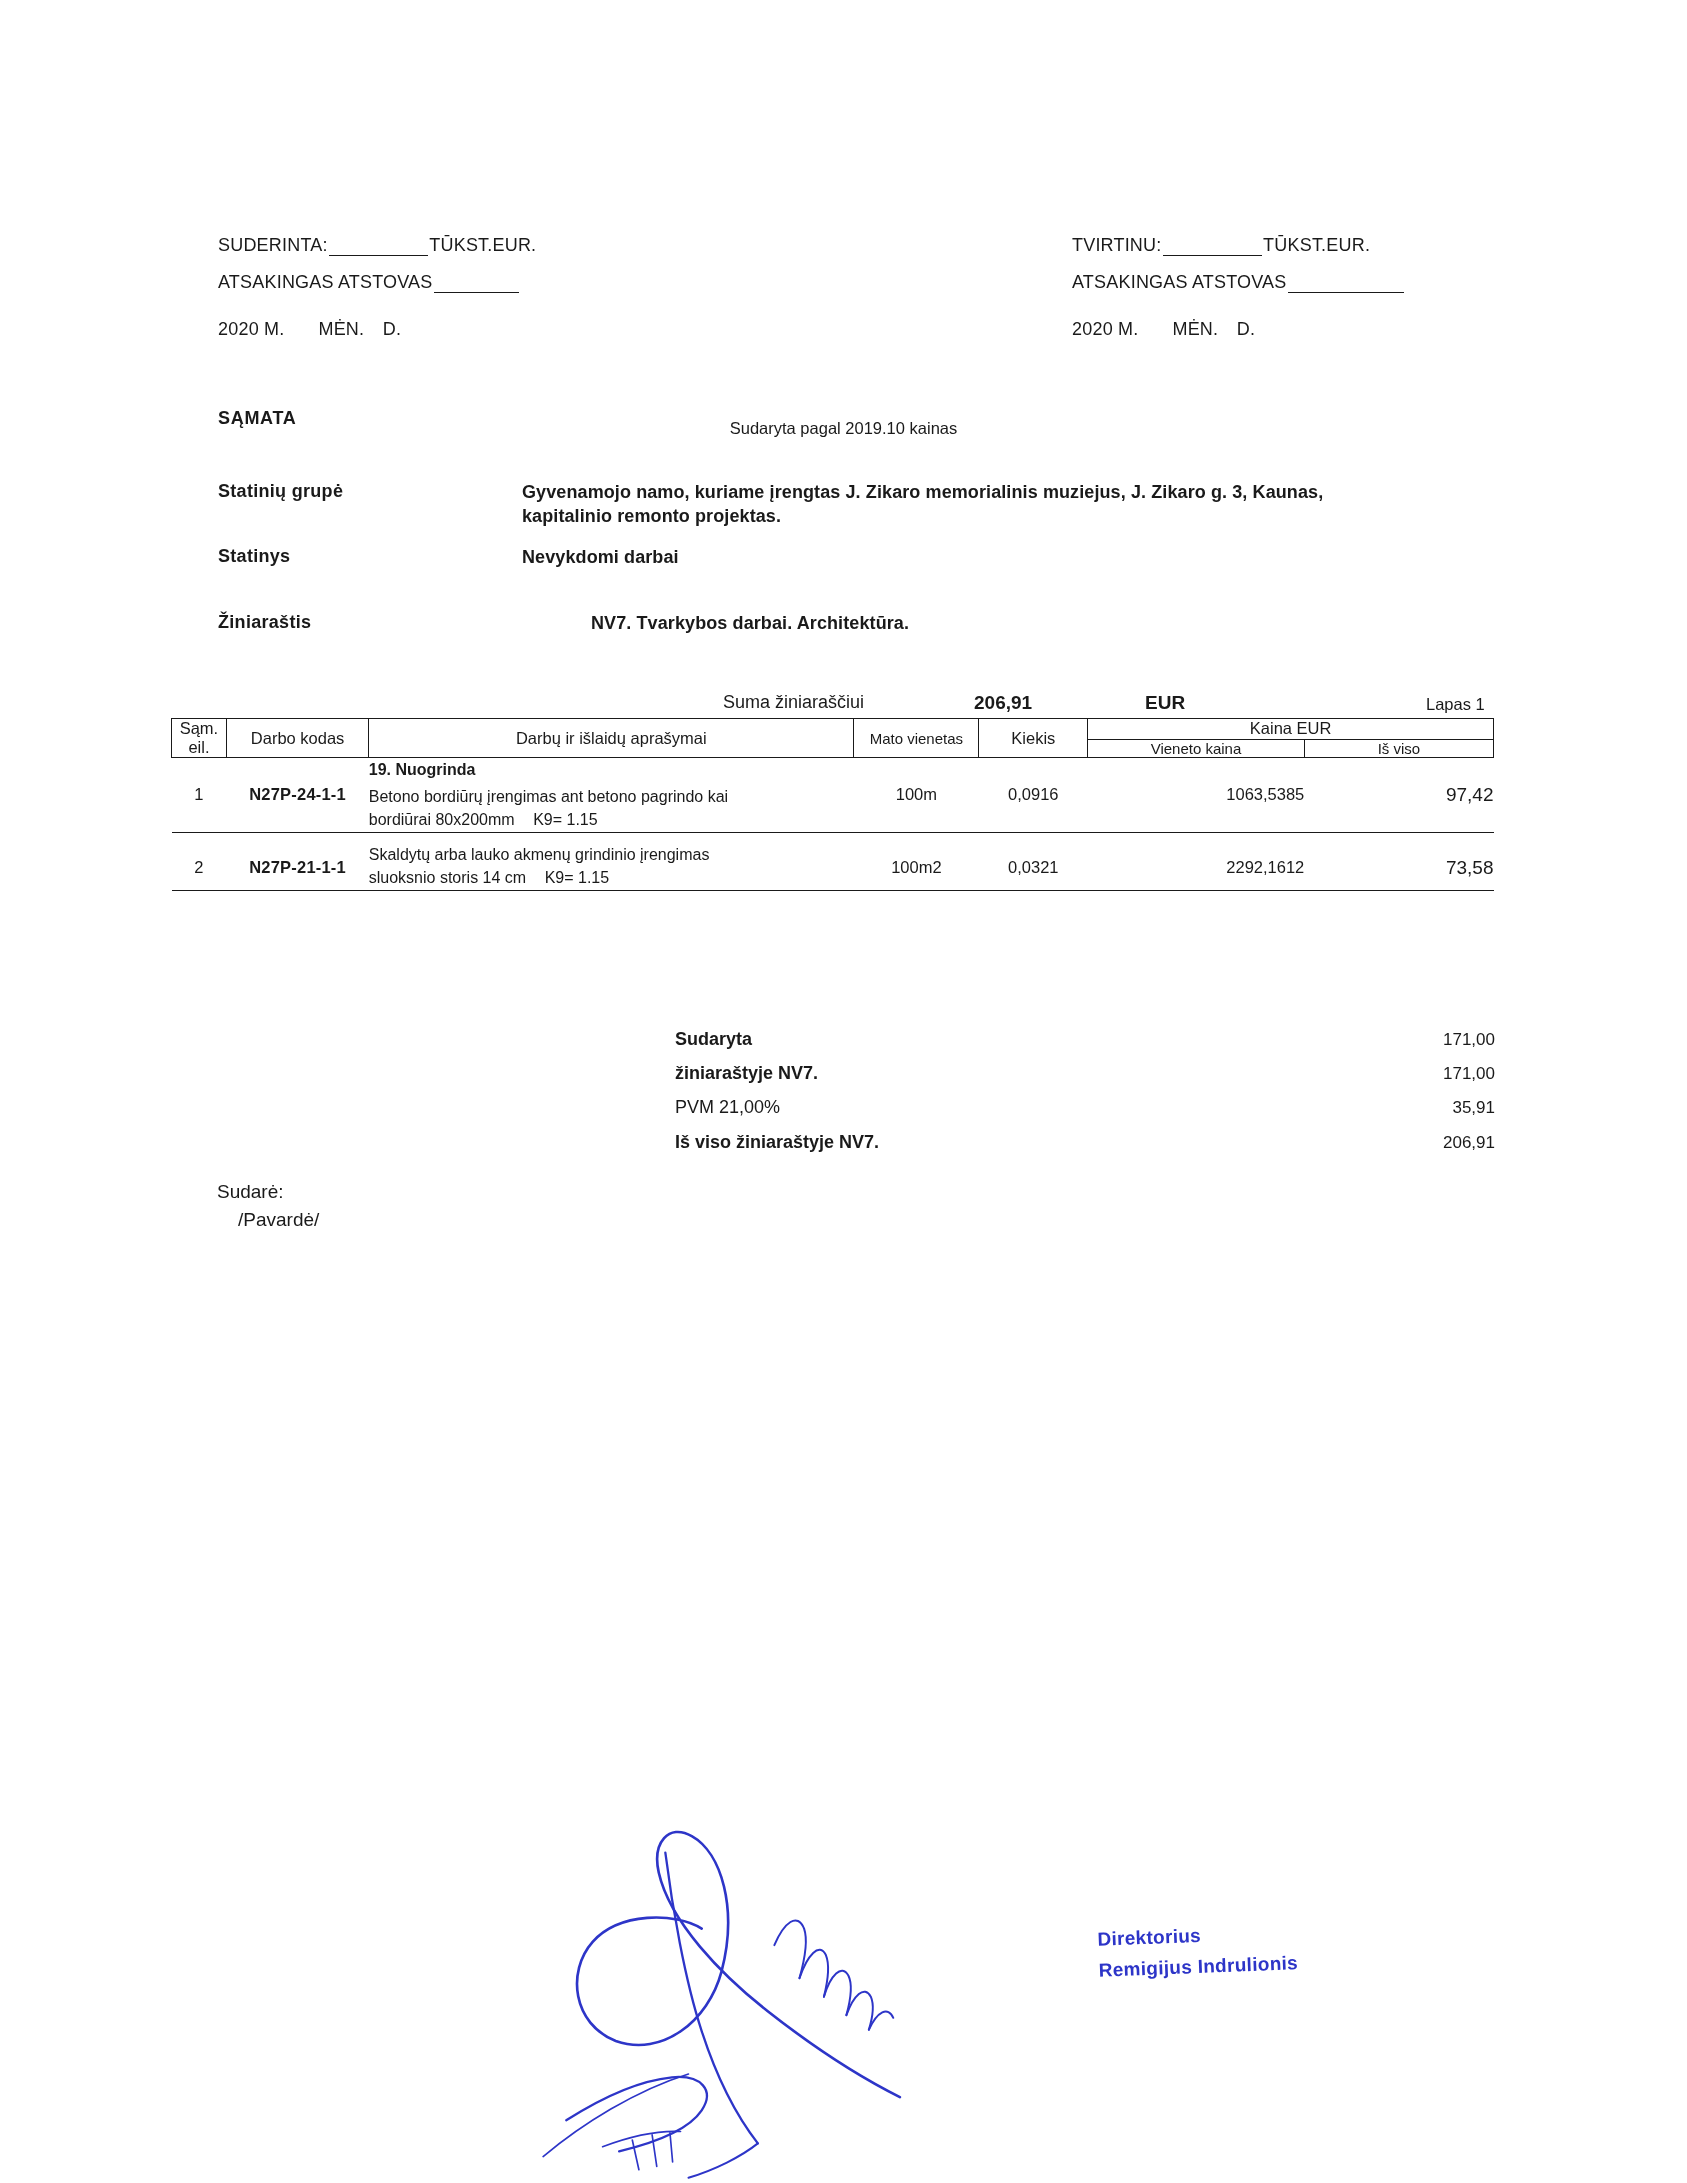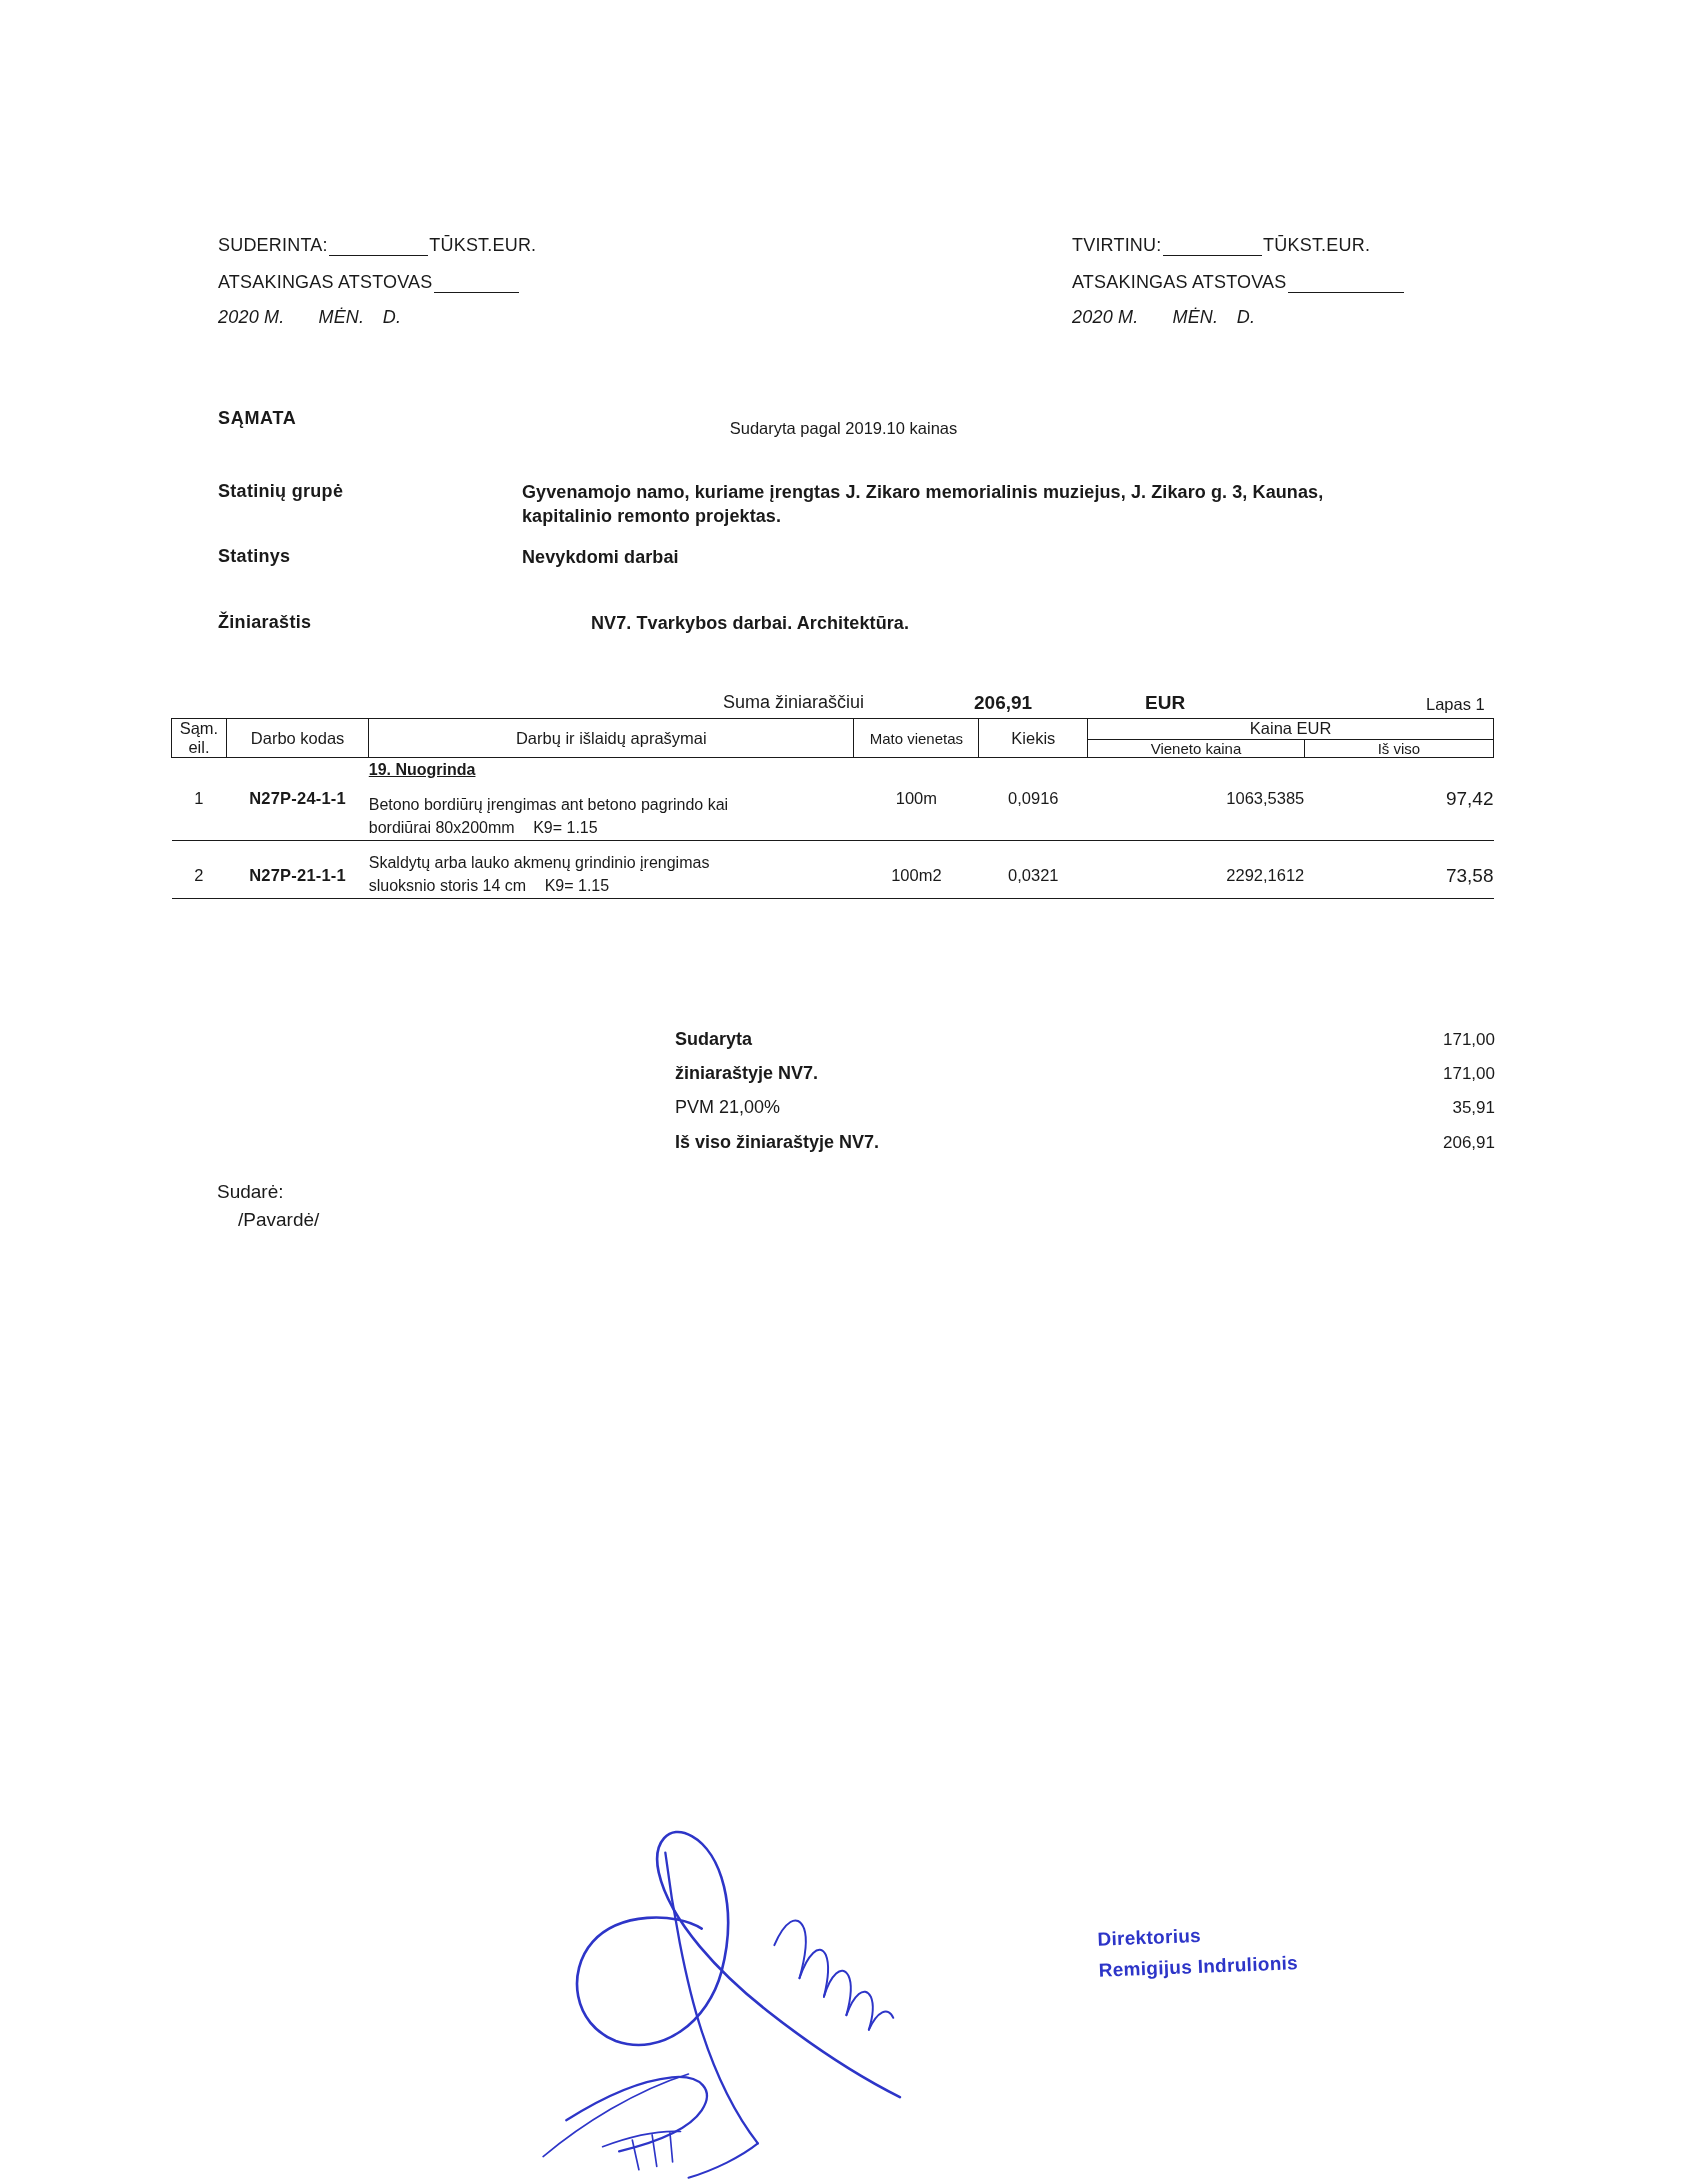--- a/index.html
+++ b/index.html
@@ -29,21 +29,21 @@
     top: 235px;
     width: 1277px;
     display: flex;
     justify-content: space-between;
     font-size: 18px;
     letter-spacing: 0.2px;
   }
   .approvals .col { width: 423px; }
   .approvals .line1 { white-space: nowrap; }
   .approvals .line2 { margin-top: 16px; white-space: nowrap; }
-  .approvals .line3 { margin-top: 14px; white-space: nowrap; font-style: italic; }
+  .approvals .line3 { margin-top: 26px; white-space: nowrap; }
   .blank-ul {
     display: inline-block;
     border-bottom: 1.3px solid #1a1a1a;
     width: 99px;
     height: 17px;
     vertical-align: bottom;
     margin: 0 1.3px;
   }
   .blank-ul.short { width: 85px; }
   .blank-ul.med { width: 116px; }
@@ -167,21 +167,21 @@
   .col-desc { width: 476px; }
   .col-unit { width: 122px; }
   .col-qty { width: 106px; }
   .col-price { width: 212px; }
   .col-total { width: 185px; border-radius: 7px; }
   .tbl .body-wrap td { border-left: none; border-right: none; }
 
   .row-no { text-align: center; font-size: 16.5px; vertical-align: top; padding-top: 22.5px;}
   .row-code { text-align: center; font-weight: bold; font-size: 16.5px; vertical-align: top; padding-top: 22.5px; letter-spacing: 0.2px;}
   .row-desc { font-size: 16px; line-height: 1.45; padding: 4px 9.3px 6.6px 9.3px; vertical-align: top;}
-  .row-desc .grp { font-weight: bold; display: block; margin-bottom: 12px; text-decoration: underline; }
+  .row-desc .grp { font-weight: bold; display: block; margin-bottom: 4px; }
   .row-desc .k9 { display:inline-block; margin-left: 18.5px; }
   .row-unit { text-align: center; font-size: 16.5px; vertical-align: top; padding-top: 22.5px;}
   .row-qty { text-align: center; font-size: 16.5px; vertical-align: top; padding-top: 22.5px;}
   .row-price { text-align: right; font-size: 16.5px; padding-right: 40px; vertical-align: top; padding-top: 22.5px;}
   .row-total { text-align: right; font-size: 19px; padding-right: 14.6px; vertical-align: top; padding-top: 22.5px;}
 
   .row2 .row-no, .row2 .row-code, .row2 .row-unit, .row2 .row-qty,
   .row2 .row-price, .row2 .row-total { padding-top: 13.2px; }
   .row2 .row-desc { padding-top: 10.6px; }
 

